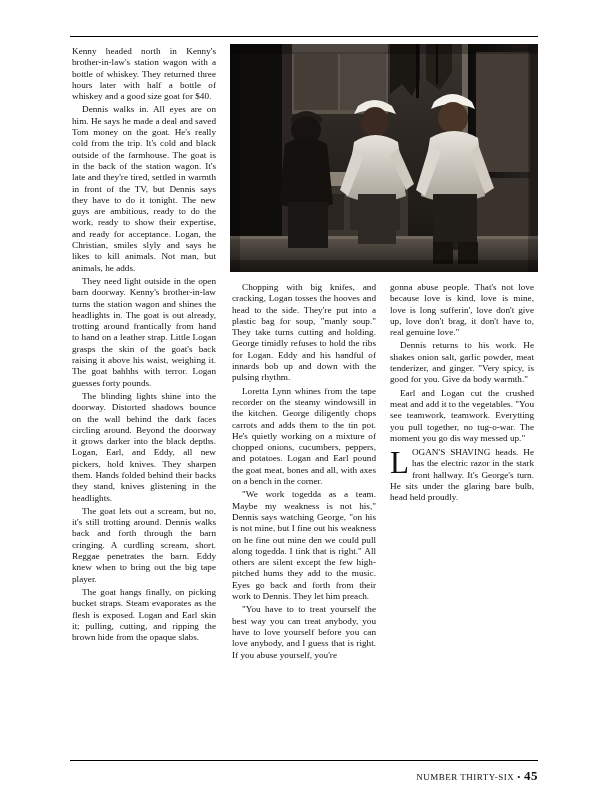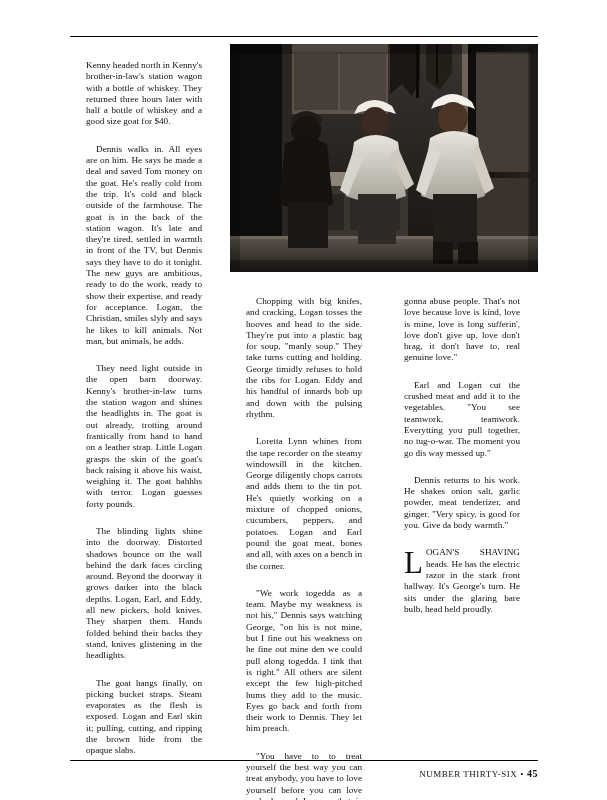--- a/index.html
+++ b/index.html
@@ -48,21 +48,21 @@
     text-align: justify;
     text-justify: inter-word;
     hyphens: auto;
     -webkit-hyphens: auto;
   }
   .col-1 { left: 0px; }
   .col-2 { left: 160px; }
   .col-3 { left: 318px; }
 
   .col p {
-    margin: 16px;
+    margin: 2px;
     text-indent: 10px;
   }
   .col p.noindent {
     text-indent: 0;
   }
   .photo {
     position: absolute;
     left: 230px;
     top: 44px;
     width: 308px;
@@ -89,21 +89,21 @@
     left: 70px;
     top: 768px;
     width: 468px;
     text-align: right;
     font-family: "Liberation Serif", serif;
     font-size: 9px;
     letter-spacing: 0.5px;
   }
   .footer .pagenum {
     font-weight: bold;
-    font-size: 10px;
+    font-size: 13px;
   }
   .footer .dot {
     font-size: 9px;
     padding: 0 3px;
   }
 </style>
 </head>
 <body>
 
 <div class="page">
@@ -197,36 +197,37 @@
     </svg>
   </div>
 
   <div class="cols">
 
     <div class="col col-1">
       <p class="noindent">Kenny headed north in Kenny's brother-in-law's station wagon with a bottle of whiskey. They returned three hours later with half a bottle of whiskey and a good size goat for $40.</p>
       <p>Dennis walks in. All eyes are on him. He says he made a deal and saved Tom money on the goat. He's really cold from the trip. It's cold and black outside of the farmhouse. The goat is in the back of the station wagon. It's late and they're tired, settled in warmth in front of the TV, but Dennis says they have to do it tonight. The new guys are ambitious, ready to do the work, ready to show their expertise, and ready for acceptance. Logan, the Christian, smiles slyly and says he likes to kill animals. Not man, but animals, he adds.</p>
       <p>They need light outside in the open barn doorway. Kenny's brother-in-law turns the station wagon and shines the headlights in. The goat is out already, trotting around frantically from hand to hand on a leather strap. Little Logan grasps the skin of the goat's back raising it above his waist, weighing it. The goat bahhhs with terror. Logan guesses forty pounds.</p>
       <p>The blinding lights shine into the doorway. Distorted shadows bounce on the wall behind the dark faces circling around. Beyond the doorway it grows darker into the black depths. Logan, Earl, and Eddy, all new pickers, hold knives. They sharpen them. Hands folded behind their backs they stand, knives glistening in the headlights.</p>
+      <p>The goat lets out a scream, but no, it's still trotting around. Dennis walks back and forth through the barn cringing. A curdling scream, short. Reggae penetrates the barn. Eddy knew when to bring out the big tape player.</p>
       <p>The goat hangs finally, on picking bucket straps. Steam evaporates as the flesh is exposed. Logan and Earl skin it; pulling, cutting, and ripping the brown hide from the opaque slabs.</p>
     </div>
 
     <div class="col col-2">
       <div class="flow-top"></div>
       <p>Chopping with big knifes, and cracking, Logan tosses the hooves and head to the side. They're put into a plastic bag for soup, "manly soup." They take turns cutting and holding. George timidly refuses to hold the ribs for Logan. Eddy and his handful of innards bob up and down with the pulsing rhythm.</p>
       <p>Loretta Lynn whines from the tape recorder on the steamy windowsill in the kitchen. George diligently chops carrots and adds them to the tin pot. He's quietly working on a mixture of chopped onions, cucumbers, peppers, and potatoes. Logan and Earl pound the goat meat, bones and all, with axes on a bench in the corner.</p>
       <p>"We work togedda as a team. Maybe my weakness is not his," Dennis says watching George, "on his is not mine, but I fine out his weakness on he fine out mine den we could pull along togedda. I tink that is right." All others are silent except the few high-pitched hums they add to the music. Eyes go back and forth from their work to Dennis. They let him preach.</p>
       <p>"You have to to treat yourself the best way you can treat anybody, you have to love yourself before you can love anybody, and I guess that is right. If you abuse yourself, you're</p>
     </div>
 
     <div class="col col-3">
       <div class="flow-top"></div>
       <p class="noindent">gonna abuse people. That's not love because love is kind, love is mine, love is long sufferin', love don't give up, love don't brag, it don't have to, real genuine love."</p>
+      <p>Dennis returns to his work. He shakes onion salt, garlic powder, meat tenderizer, and ginger. "Very spicy, is good for you. Give da body warmth."</p>
       <p>Earl and Logan cut the crushed meat and add it to the vegetables. "You see teamwork, teamwork. Everytting you pull together, no tug-o-war. The moment you go dis way messed up."</p>
-      <p>Dennis returns to his work. He shakes onion salt, garlic powder, meat tenderizer, and ginger. "Very spicy, is good for you. Give da body warmth."</p>
       <p class="noindent" style="margin-top:3px;">
         <span class="dropcap">L</span><span>OGAN'S SHAVING</span><span> heads. He has the electric razor in the stark front hallway. It's George's turn. He sits under the glaring bare bulb, head held proudly.</span>
       </p>
     </div>
 
   </div>
 
   <div class="rule-bottom"></div>
 
   <div class="footer">

